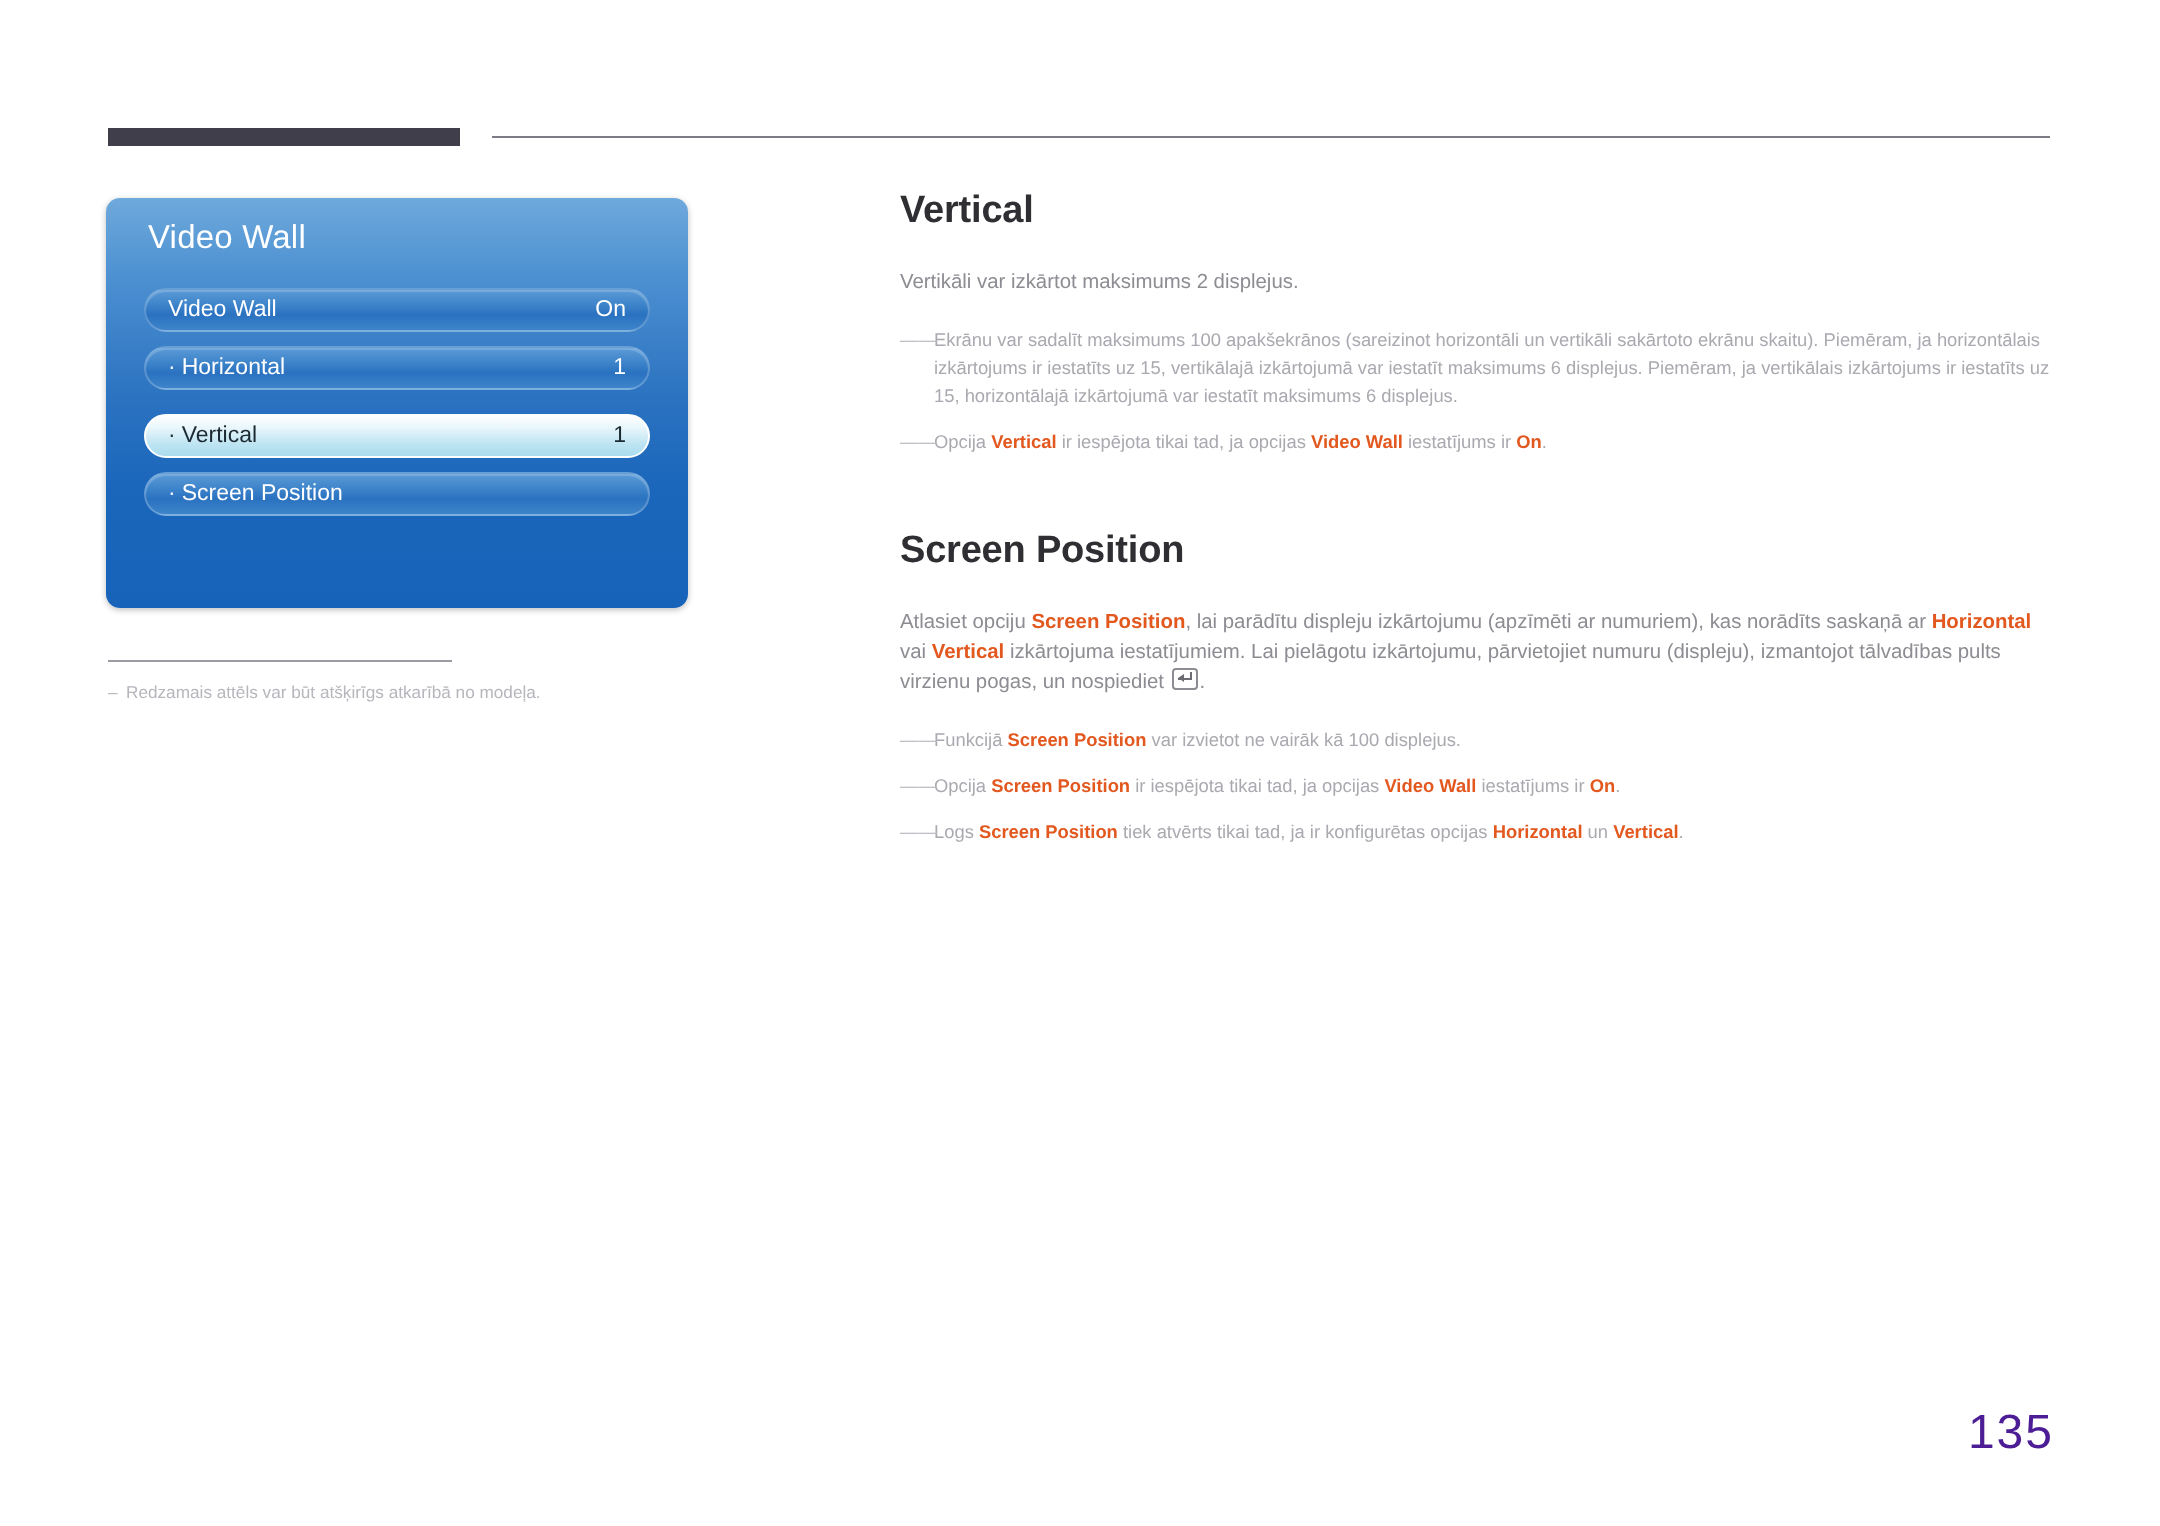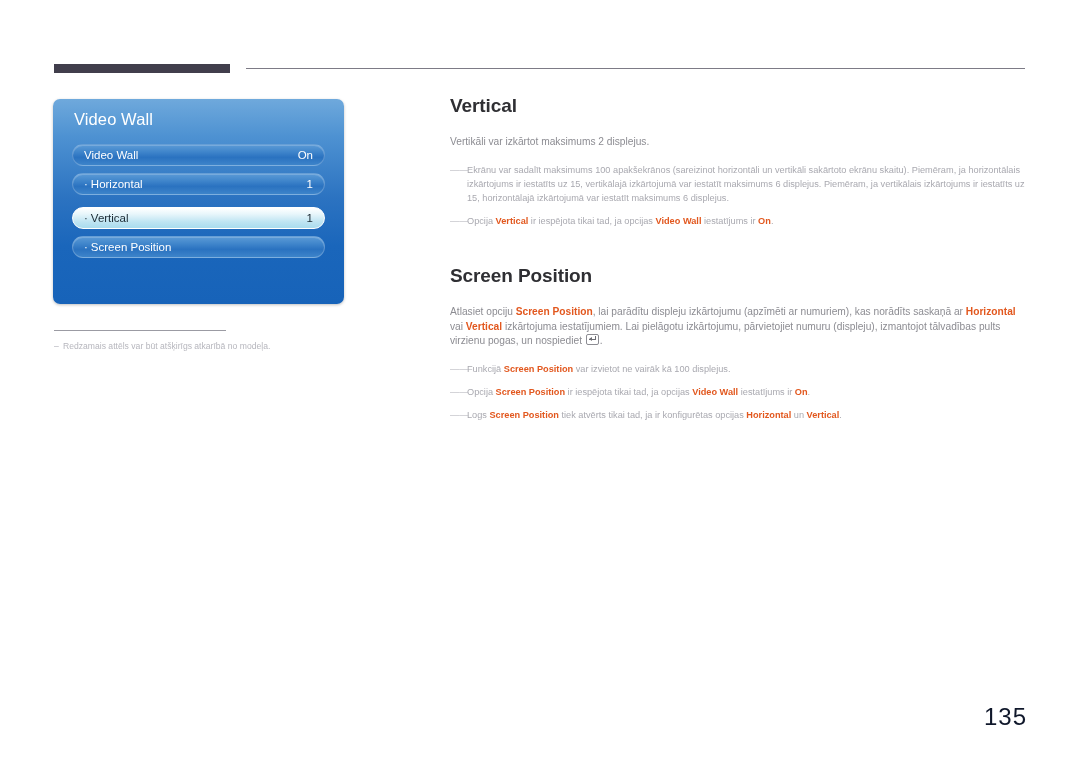--- a/index.html
+++ b/index.html
@@ -222,21 +222,21 @@
     height: 4px;
     background: #6c6c72;
   }
 
   
   .page-num {
     position: absolute;
     right: 53px;
     top: 703px;
     font-size: 24px;
-    color: #0f172a;
+    color: #4c1d95;
     letter-spacing: 1px;
   }
 </style>
 </head>
 <body>
 
 <div class="top-rules">
   <div class="rule-dark"></div>
   <div class="rule-thin"></div>
 </div>

